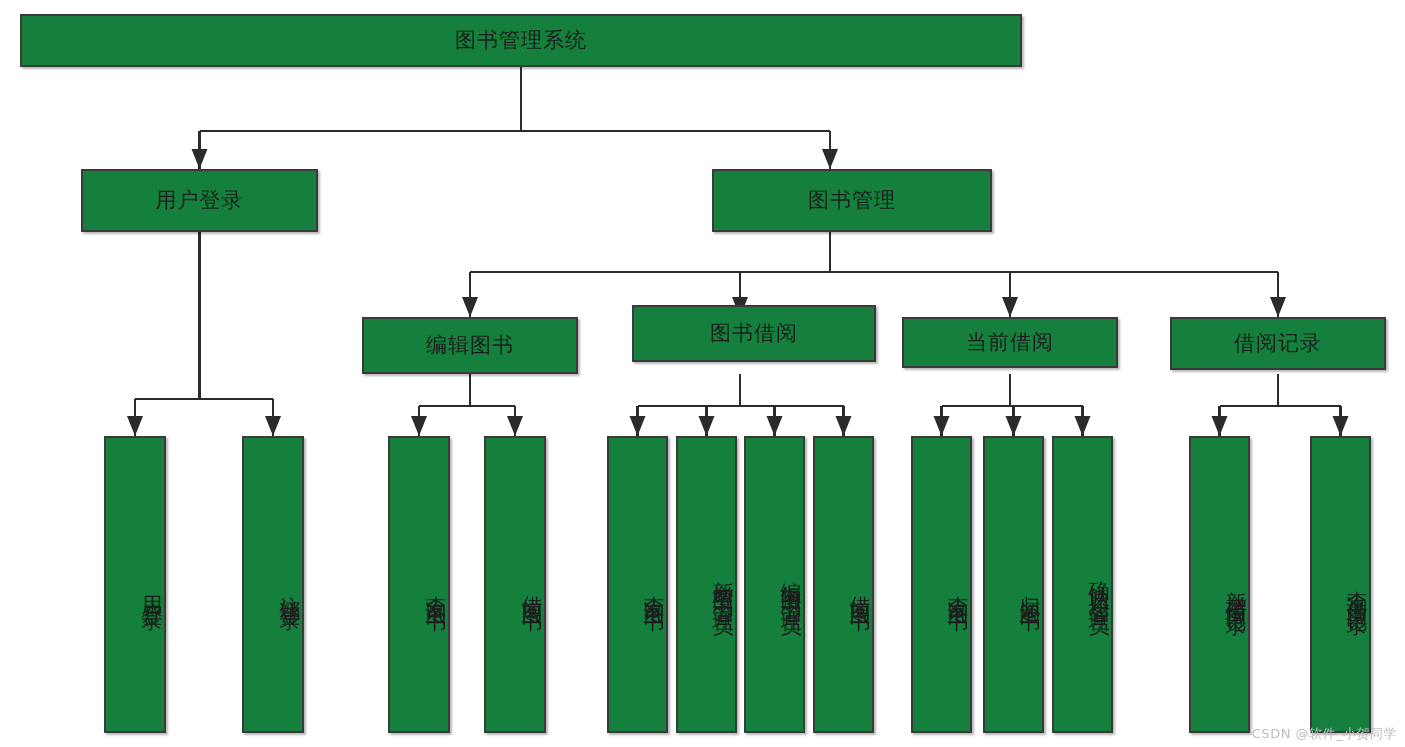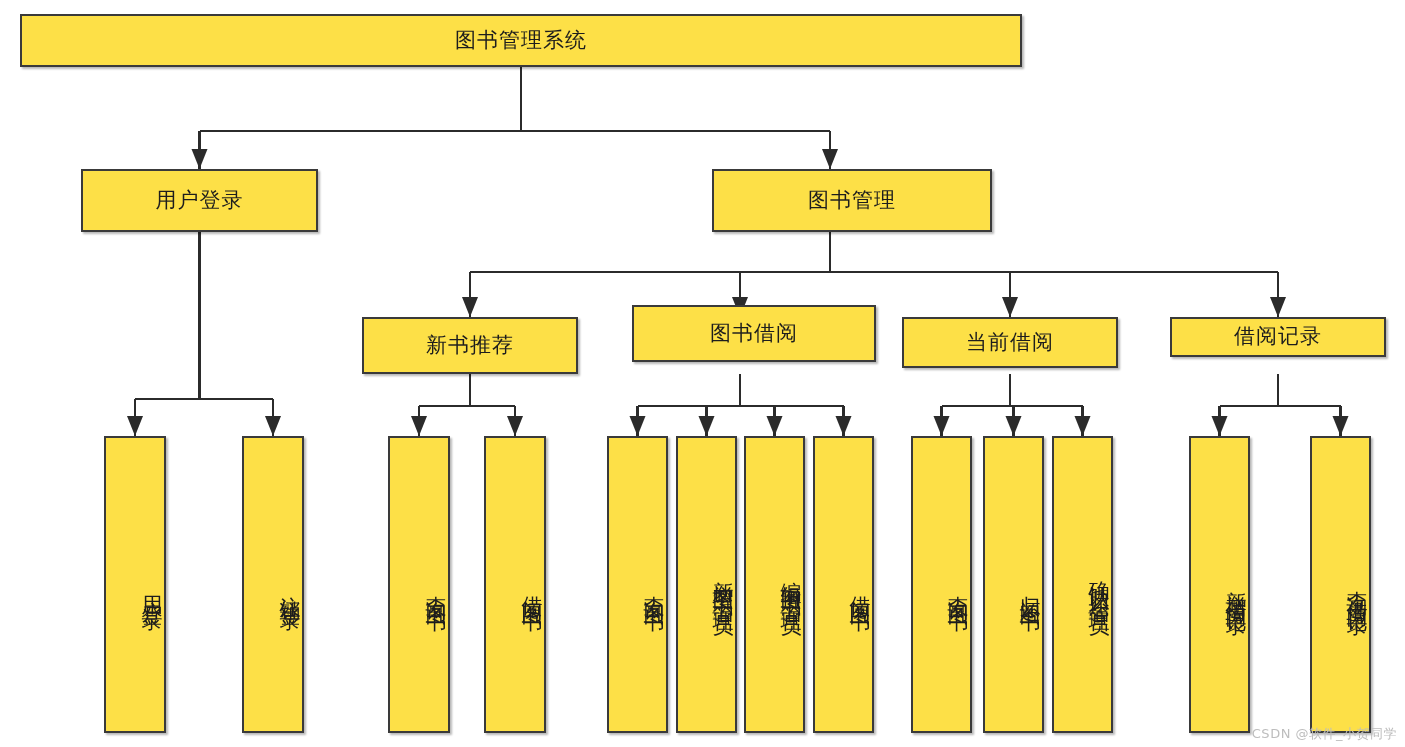--- a/index.html
+++ b/index.html
@@ -17,21 +17,21 @@
   }
   #edges{
     position:absolute;
     left:0;top:0;
     width:1405px;height:747px;
     pointer-events:none;
   }
   .node{
     position:absolute;
     box-sizing:border-box;
-    background:#fde047;
+    background:#15803d;
     border:2px solid #3a3a3a;
     box-shadow:2px 2px 2px rgba(0,0,0,0.28);
     display:flex;
     align-items:center;
     justify-content:center;
     color:#1d1d1d;
     z-index:2;
   }
   .node.h{
     font-size:21px;
@@ -128,29 +128,29 @@
       <div class="node h" style="left: 20px; top: 14px; width: 1002px; height: 53px;">
         <span class="label">图书管理系统</span>
       </div>
       <div class="node h" style="left: 81px; top: 169px; width: 237px; height: 63px;">
         <span class="label">用户登录</span>
       </div>
       <div class="node h" style="left: 712px; top: 169px; width: 280px; height: 63px;">
         <span class="label">图书管理</span>
       </div>
       <div class="node h" style="left: 362px; top: 317px; width: 216px; height: 57px;">
-        <span class="label">新书推荐</span>
+        <span class="label">编辑图书</span>
       </div>
       <div class="node h" style="left: 632px; top: 305px; width: 244px; height: 57px;">
         <span class="label">图书借阅</span>
       </div>
       <div class="node h" style="left: 902px; top: 317px; width: 216px; height: 51px;">
         <span class="label">当前借阅</span>
       </div>
-      <div class="node h" style="left: 1170px; top: 317px; width: 216px; height: 40px;">
+      <div class="node h" style="left: 1170px; top: 317px; width: 216px; height: 53px;">
         <span class="label">借阅记录</span>
       </div>
       <div class="node v" style="left: 104px; top: 436px; width: 62px; height: 297px;">
         <span class="label">用户登录</span>
       </div>
       <div class="node v" style="left: 242px; top: 436px; width: 62px; height: 297px;">
         <span class="label">注销登录</span>
       </div>
       <div class="node v" style="left: 388px; top: 436px; width: 62px; height: 297px;">
         <span class="label">查询图书</span>

